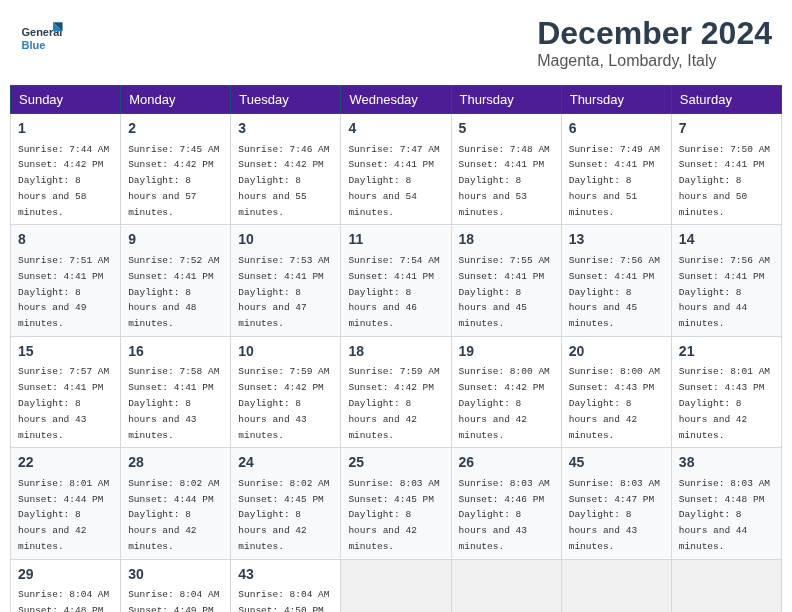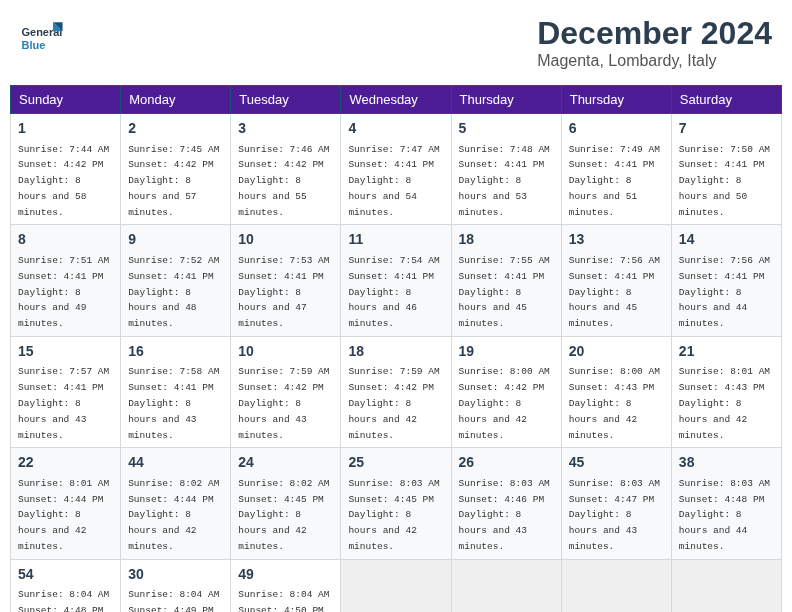--- a/index.html
+++ b/index.html
@@ -294,21 +294,21 @@
       <tr>
         <td>
           <span class="day-number">22</span>
           <span class="day-info">
             Sunrise: 8:01 AM<br>
             Sunset: 4:44 PM<br>
             Daylight: 8 hours and 42 minutes.
           </span>
         </td>
         <td>
-          <span class="day-number">44</span>
+          <span class="day-number">28</span>
           <span class="day-info">
             Sunrise: 8:02 AM<br>
             Sunset: 4:44 PM<br>
             Daylight: 8 hours and 42 minutes.
           </span>
         </td>
         <td>
           <span class="day-number">24</span>
           <span class="day-info">
             Sunrise: 8:02 AM<br>
@@ -344,37 +344,37 @@
           <span class="day-number">38</span>
           <span class="day-info">
             Sunrise: 8:03 AM<br>
             Sunset: 4:48 PM<br>
             Daylight: 8 hours and 44 minutes.
           </span>
         </td>
       </tr>
       <tr>
         <td>
-          <span class="day-number">54</span>
+          <span class="day-number">29</span>
           <span class="day-info">
             Sunrise: 8:04 AM<br>
             Sunset: 4:48 PM<br>
             Daylight: 8 hours and 44 minutes.
           </span>
         </td>
         <td>
           <span class="day-number">30</span>
           <span class="day-info">
             Sunrise: 8:04 AM<br>
             Sunset: 4:49 PM<br>
             Daylight: 8 hours and 45 minutes.
           </span>
         </td>
         <td>
-          <span class="day-number">49</span>
+          <span class="day-number">43</span>
           <span class="day-info">
             Sunrise: 8:04 AM<br>
             Sunset: 4:50 PM<br>
             Daylight: 8 hours and 46 minutes.
           </span>
         </td>
         <td class="empty-cell"></td>
         <td class="empty-cell"></td>
         <td class="empty-cell"></td>
         <td class="empty-cell"></td>

